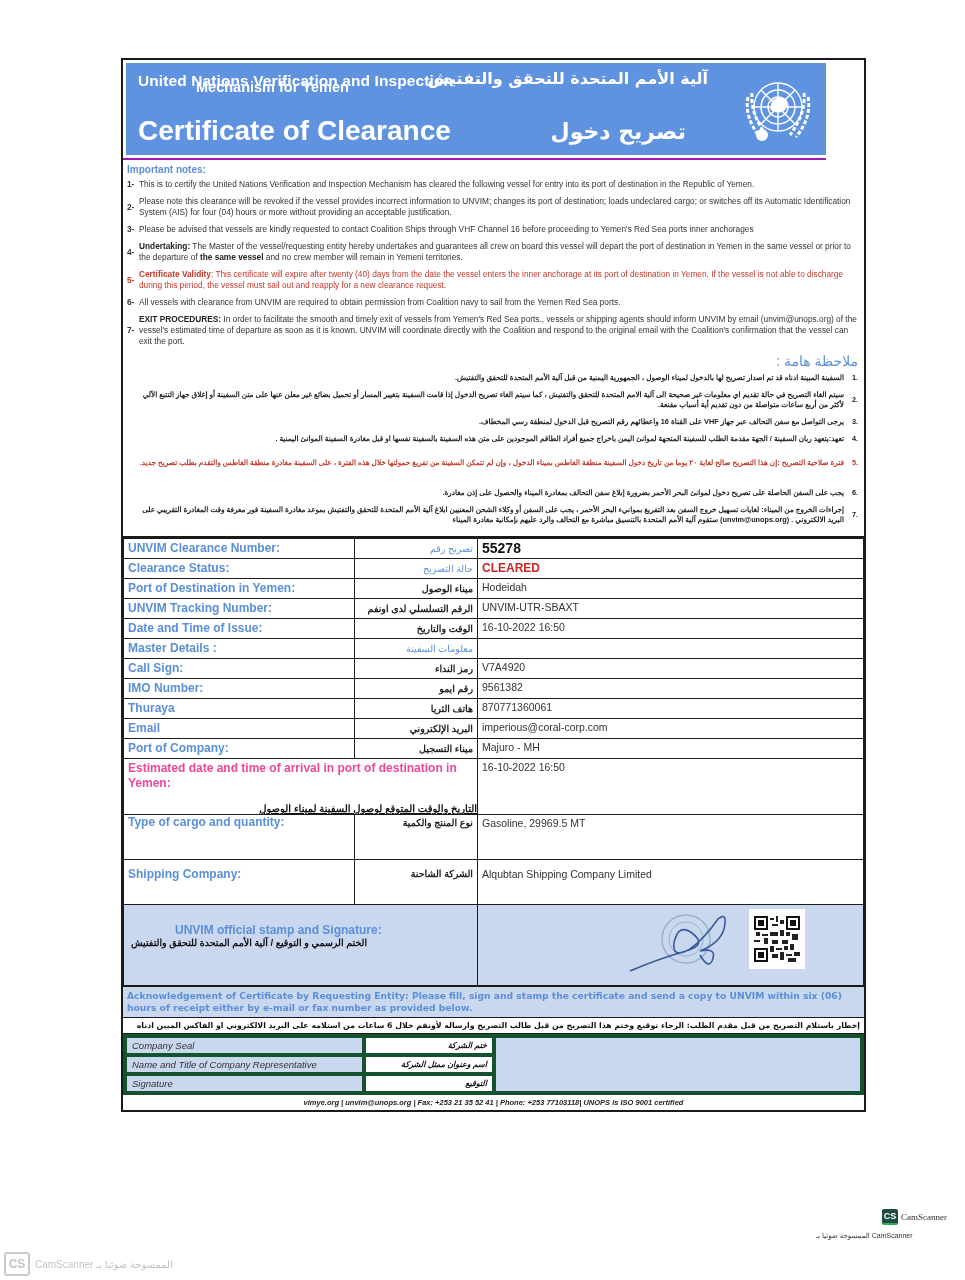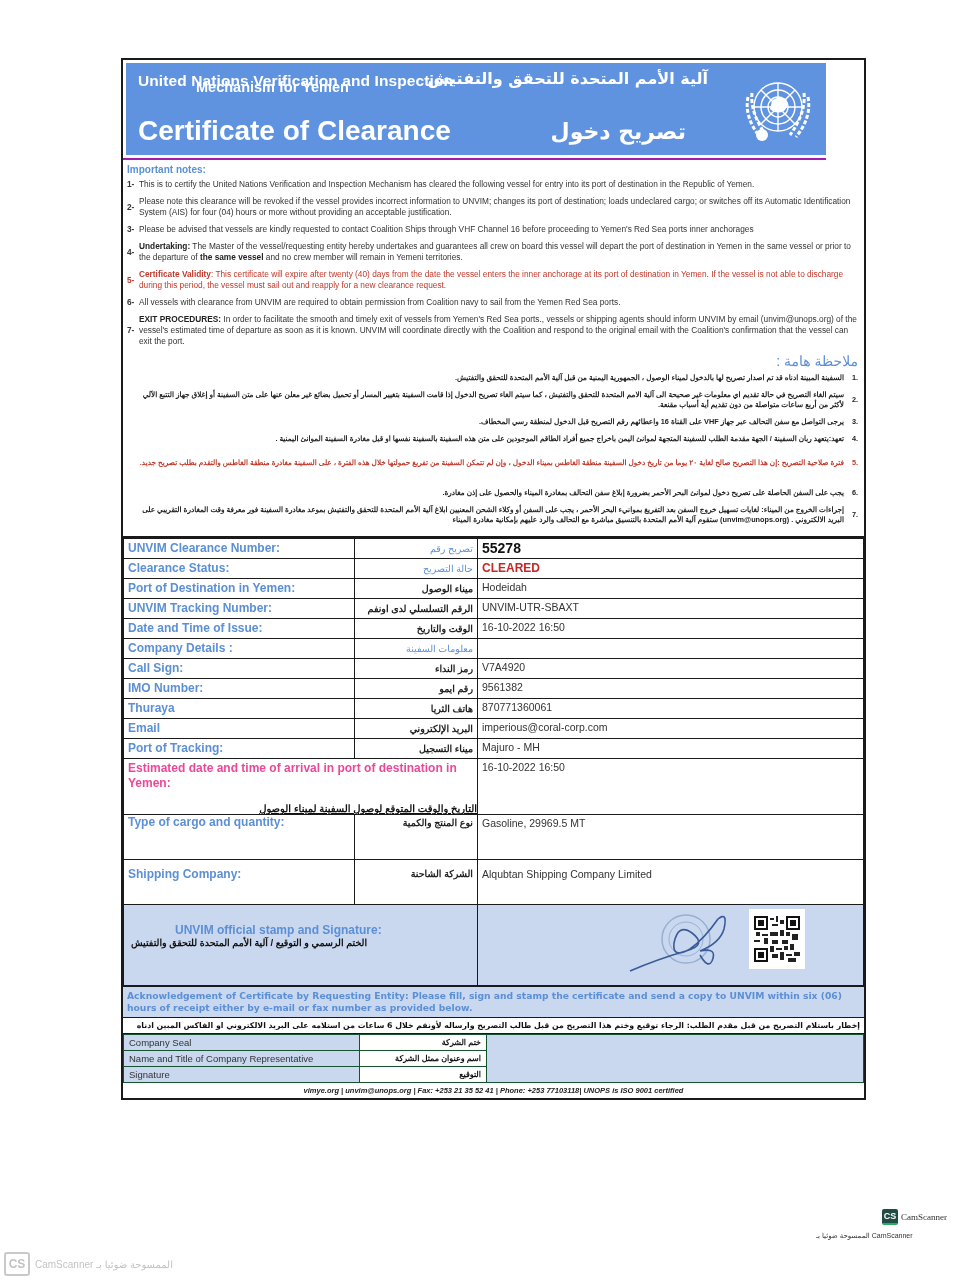--- a/index.html
+++ b/index.html
@@ -38,21 +38,21 @@
   tr.stamp td { background:#c9d8ef; height:80px; }
   .stamp-lab { color:#5b8fd6; font-weight:bold; font-size:12px; margin-top:18px; padding-left:3px;margin-left:44px; }
   .stamp-ar { font-size:9.5px; font-weight:bold; color:#111; direction:rtl; text-align:left; padding-left:3px; }
   .sig-area { position:relative; height:80px; }
   .qr { position:absolute; right:58px; top:4px; width:56px; height:60px; background:#fff; }
   .qr svg { position:absolute; left:5px; top:7px; }
   .signature { position:absolute; left:150px; top:4px; }
   .ack { background:#c9d8ef; color:#5b8fd6; font-weight:bold; font-size:9.2px; line-height:12px; padding:3px 4px; border-top:1px solid #1a1a1a; }
   .ack-ar { direction:rtl; font-size:7.8px; font-weight:bold; color:#111; padding:3px 4px; border-top:1px solid #1a1a1a; border-bottom:1px solid #1a1a1a; background:#fff; }
   table.ack-tbl { width:100%; border-collapse:collapse; font-family:"Liberation Sans", sans-serif; }
-  table.ack-tbl td { border:1px solid #14532d; height:15px; font-size:9.5px; color:#333; padding:0 5px; }
+  table.ack-tbl td { border:4px solid #14532d; height:15px; font-size:9.5px; color:#333; padding:0 5px;font-style:italic; }
   table.ack-tbl td.c1 { width:225px; background:#c9d8ef; }
   table.ack-tbl td.c2 { width:116px; background:#fff; direction:rtl; font-weight:bold; font-size:8px; color:#111; }
   table.ack-tbl td.c3 { background:#c9d8ef; }
   .footer { text-align:center; font-family:"Liberation Sans", sans-serif; font-style:italic; font-weight:bold; font-size:7.5px; color:#222; padding:3px 0 3px 0; }
   .cs-right { position:absolute; left:882px; top:1209px; display:flex; align-items:center; }
   .cs-logo { width:16px; height:14px; background:#1f4d46; color:#fff; font-family:"Liberation Sans", sans-serif; font-weight:bold; font-size:9px; text-align:center; line-height:14px; border-radius:2px; border-bottom:2px solid #27ae60; }
   .cs-name { font-family:"Liberation Serif", serif; font-size:9px; color:#333; margin-left:3px; }
   .cs-right-sub { position:absolute; left:816px; top:1232px; font-family:"Liberation Sans", sans-serif; font-size:7px; color:#333; }
   .cs-left { position:absolute; left:4px; top:1252px; display:flex; align-items:center; opacity:0.45; }
   .cs-left .cs-logo2 { width:22px; height:20px; border:2px solid #888; color:#777; font-family:"Liberation Sans", sans-serif; font-weight:bold; font-size:12px; text-align:center; line-height:20px; border-radius:3px; }
@@ -171,21 +171,21 @@
       <td class="lab">UNVIM Tracking Number:</td>
       <td class="ar">الرقم التسلسلي لدى اونفم</td>
       <td class="val">UNVIM-UTR-SBAXT</td>
     </tr>
     <tr>
       <td class="lab">Date and Time of Issue:</td>
       <td class="ar">الوقت والتاريخ</td>
       <td class="val">16-10-2022 16:50</td>
     </tr>
     <tr>
-      <td class="lab">Company Details :</td>
+      <td class="lab">Master Details :</td>
       <td class="ar blue">معلومات السفينة</td>
       <td class="val"></td>
     </tr>
     <tr>
       <td class="lab">Call Sign:</td>
       <td class="ar">رمز النداء</td>
       <td class="val">V7A4920</td>
     </tr>
     <tr>
       <td class="lab">IMO Number:</td>
@@ -196,21 +196,21 @@
       <td class="lab">Thuraya</td>
       <td class="ar">هاتف الثريا</td>
       <td class="val">870771360061</td>
     </tr>
     <tr>
       <td class="lab">Email</td>
       <td class="ar">البريد الإلكتروني</td>
       <td class="val">imperious@coral-corp.com</td>
     </tr>
     <tr>
-      <td class="lab">Port of Tracking:</td>
+      <td class="lab">Port of Company:</td>
       <td class="ar">ميناء التسجيل</td>
       <td class="val">Majuro - MH</td>
     </tr>
     <tr>
       <td colspan="2" style="height:54px;padding-right:0;">
         <div class="eta-lab">Estimated date and time of arrival in port of destination in Yemen:</div>
         <div class="eta-ar">التاريخ والوقت المتوقع لوصول السفينة    لميناء الوصول</div>
       </td>
       <td class="val">16-10-2022 16:50</td>
     </tr>

